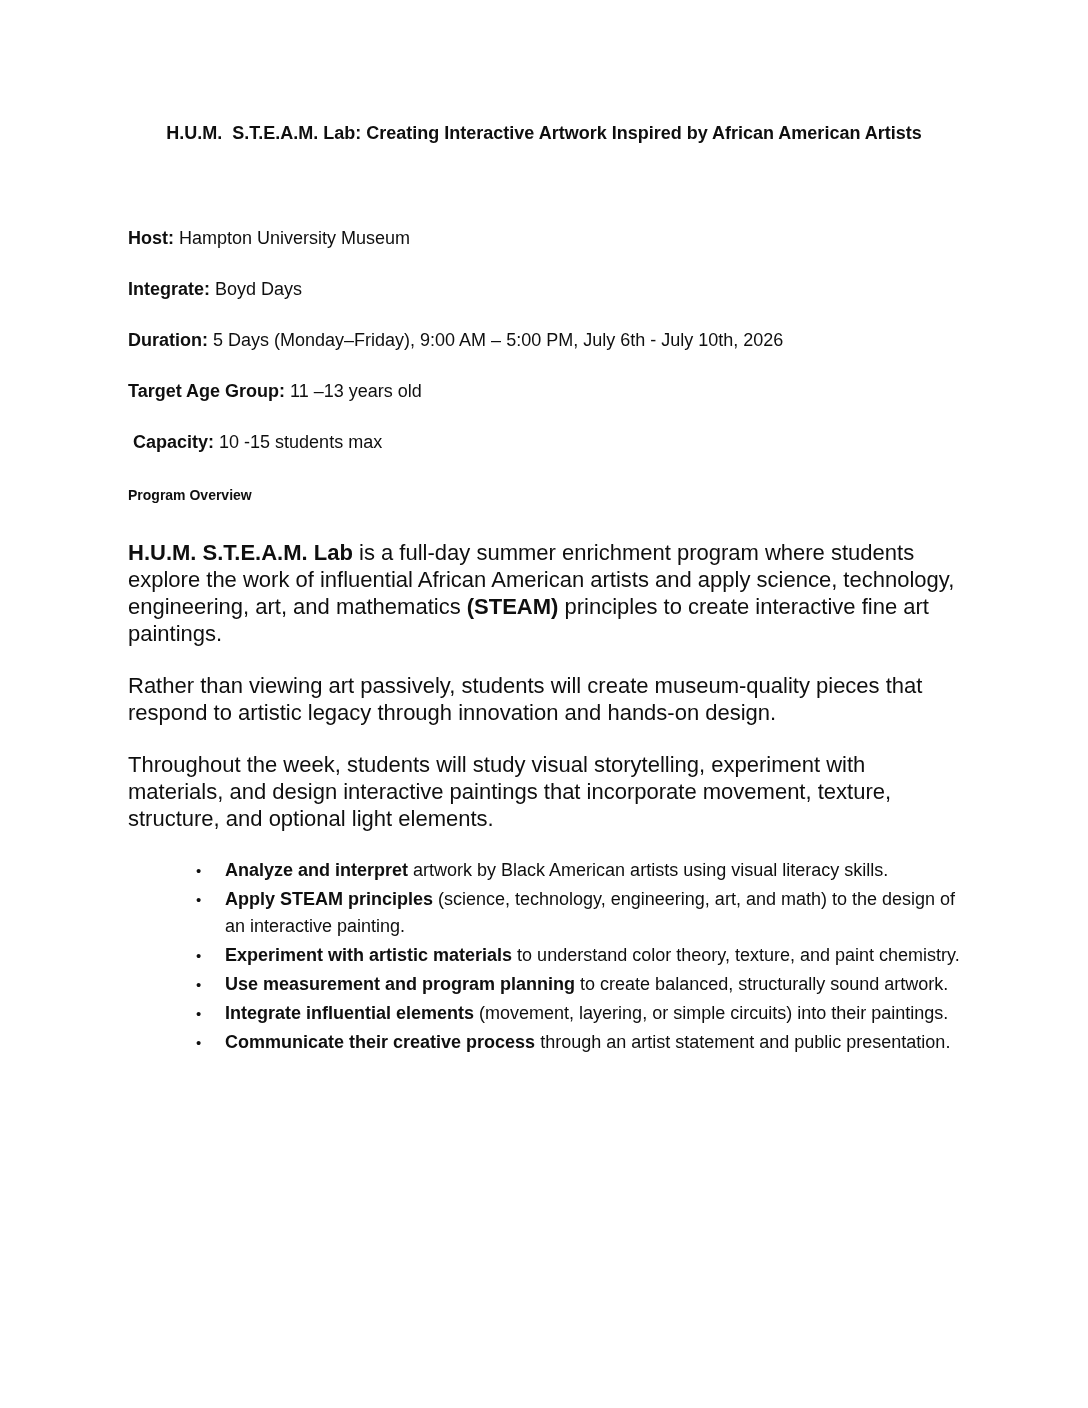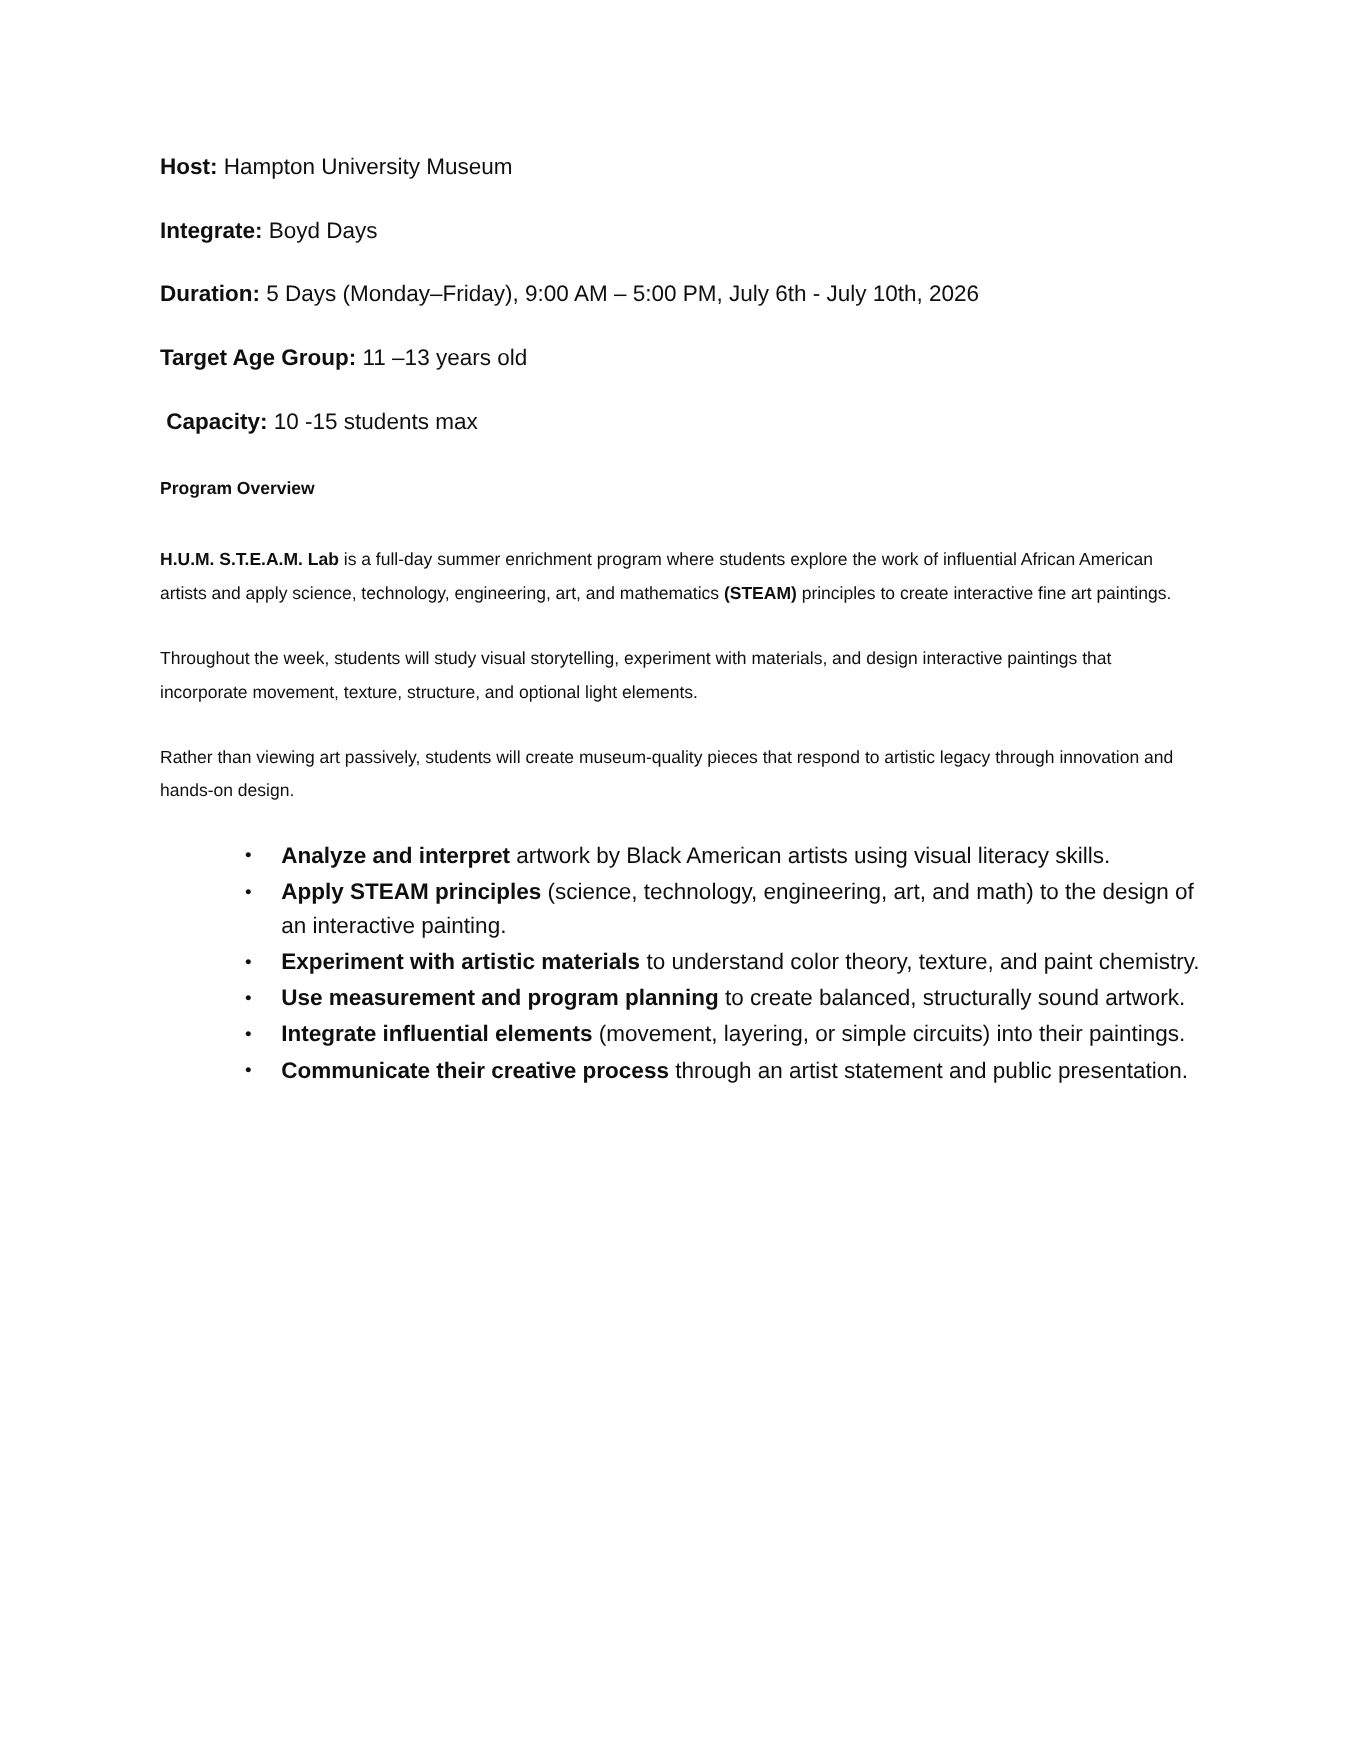--- a/index.html
+++ b/index.html
@@ -40,21 +40,21 @@
     font-size: 14px;
     font-weight: bold;
     line-height: 28px;
     margin: 26px 0 30px 0;
   }
   .section-heading.goals-heading {
     margin-top: 66px;
     margin-bottom: 28px;
   }
   .body-paragraph {
-    font-size: 14px;
+    font-size: 22px;
     line-height: 27px;
     margin: 0 0 25px 0;
   }
   .body-paragraph strong { font-weight: bold; }
   .goals-list {
     list-style: none;
     margin: 0;
     padding: 0 0 0 68px;
   }
   .goal-item {
@@ -71,38 +71,39 @@
     line-height: 27px;
   }
   .goal-body { flex: 1 1 auto; }
   .goal-body strong { font-weight: bold; margin-top: 32px; }
 </style>
 </head>
 <body>
 
 <div class="page">
 
+  <h1 class="doc-title">H.U.M.  S.T.E.A.M. Lab: Creating Interactive Artwork Inspired by African American Artists</h1>
 
   <p class="info-line"><strong>Host:</strong><span> Hampton University Museum</span></p>
 
   <p class="info-line"><strong>Integrate:</strong><span> Boyd Days</span></p>
 
   <p class="info-line"><strong>Duration:</strong><span> 5 Days (Monday–Friday), 9:00 AM – 5:00 PM, July 6th - July 10th, 2026</span></p>
 
   <p class="info-line"><strong>Target Age Group:</strong><span> 11 –13 years old</span></p>
 
   <p class="info-line"><strong> Capacity:</strong><span> 10 -15 students max</span></p>
 
   <h2 class="section-heading">Program Overview</h2>
 
   <p class="body-paragraph"><strong>H.U.M. S.T.E.A.M. Lab</strong><span> is a full-day summer enrichment program where students explore the work of influential African American artists and apply science, technology, engineering, art, and mathematics </span><strong>(STEAM)</strong><span> principles to create interactive fine art paintings.</span></p>
 
+  <p class="body-paragraph">Rather than viewing art passively, students will create museum-quality pieces that respond to artistic legacy through innovation and hands-on design.</p>
+
   <p class="body-paragraph">Throughout the week, students will study visual storytelling, experiment with materials, and design interactive paintings that incorporate movement, texture, structure, and optional light elements.</p>
-
-  <p class="body-paragraph">Rather than viewing art passively, students will create museum-quality pieces that respond to artistic legacy through innovation and hands-on design.</p>
 
 
   <ul class="goals-list">
 
     <li class="goal-item">
       <span class="goal-bullet">•</span>
       <span class="goal-body"><strong>Analyze and interpret</strong><span> artwork by Black American artists using visual literacy skills.</span></span>
     </li>
 
     <li class="goal-item">

